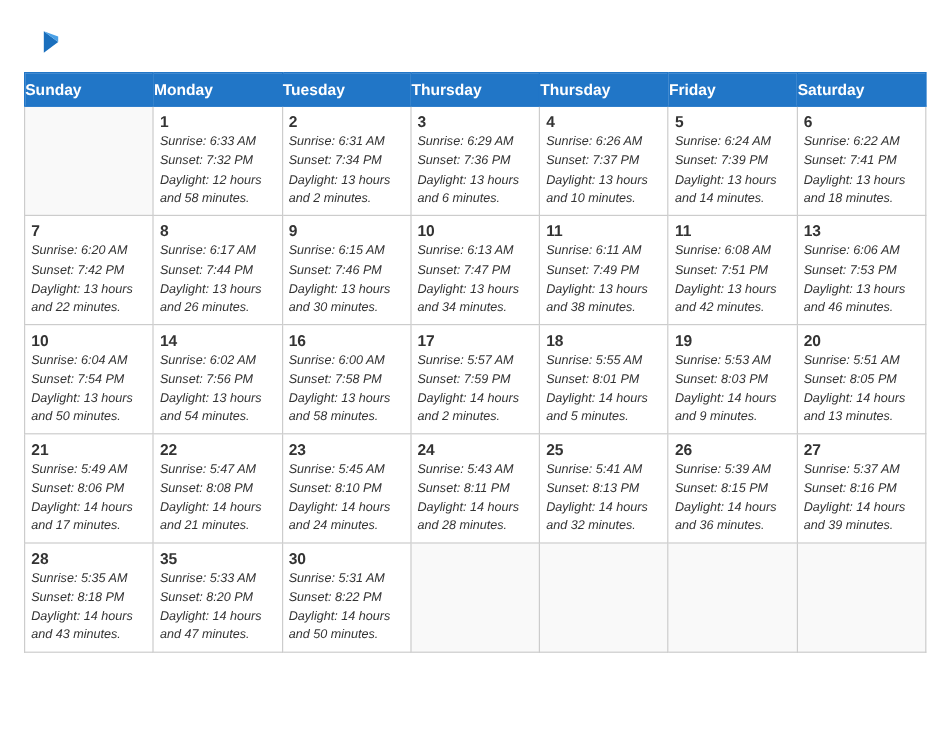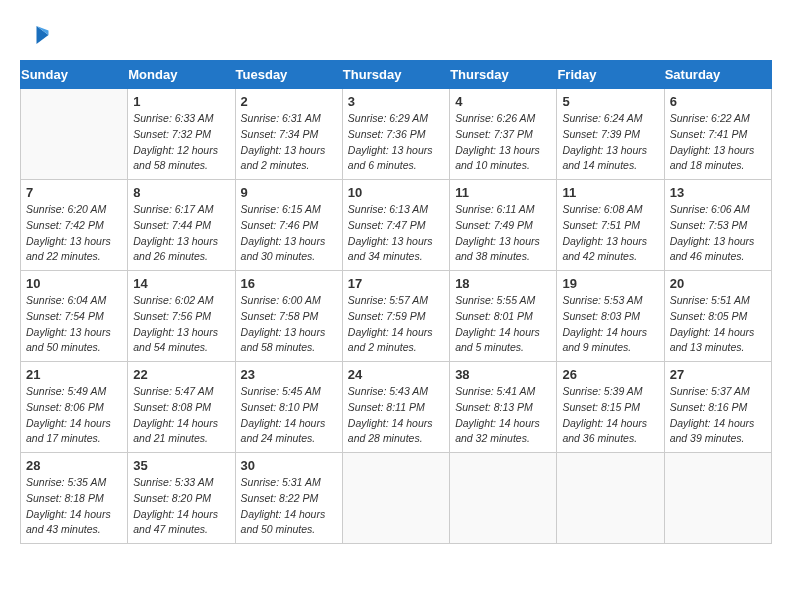--- a/index.html
+++ b/index.html
@@ -213,21 +213,21 @@
         </td>
         <td>
           <div class="day-number">23</div>
           <div class="day-info">Sunrise: 5:45 AM<br>Sunset: 8:10 PM<br>Daylight: 14 hours and 24 minutes.</div>
         </td>
         <td>
           <div class="day-number">24</div>
           <div class="day-info">Sunrise: 5:43 AM<br>Sunset: 8:11 PM<br>Daylight: 14 hours and 28 minutes.</div>
         </td>
         <td>
-          <div class="day-number">38</div>
+          <div class="day-number">25</div>
           <div class="day-info">Sunrise: 5:41 AM<br>Sunset: 8:13 PM<br>Daylight: 14 hours and 32 minutes.</div>
         </td>
         <td>
           <div class="day-number">26</div>
           <div class="day-info">Sunrise: 5:39 AM<br>Sunset: 8:15 PM<br>Daylight: 14 hours and 36 minutes.</div>
         </td>
         <td>
           <div class="day-number">27</div>
           <div class="day-info">Sunrise: 5:37 AM<br>Sunset: 8:16 PM<br>Daylight: 14 hours and 39 minutes.</div>
         </td>

